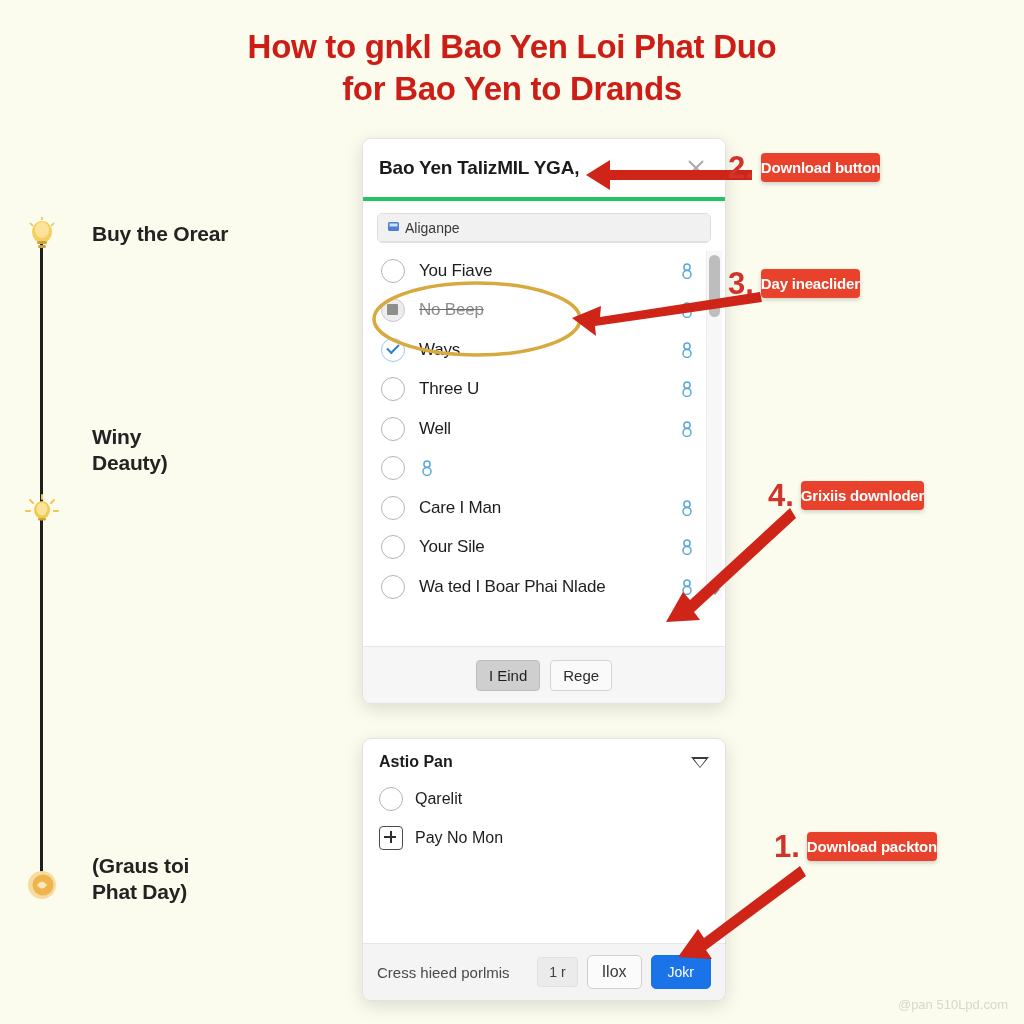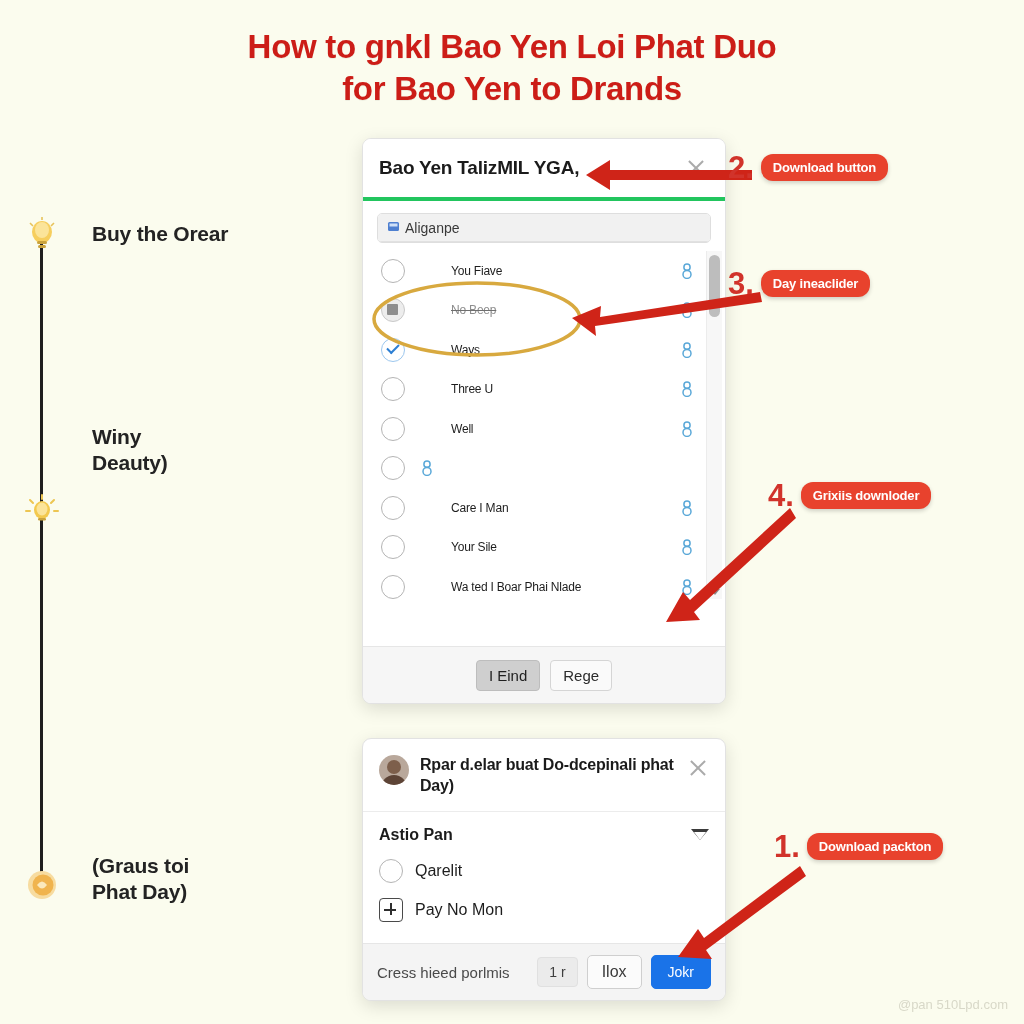--- a/index.html
+++ b/index.html
@@ -88,21 +88,21 @@
     width:0;height:0;border-left:5px solid transparent;border-right:5px solid transparent;
     border-top:6px solid #555;flex:none;cursor:pointer;
   }
 
   
   .list-wrap{position:relative;margin-top:8px;height:348px;}
   .list{position:absolute;left:0;right:22px;top:0;bottom:0;}
   .li{
     height:39.5px;display:flex;align-items:center;padding:0 8px 0 18px;gap:14px;
   }
-  .li .name{flex:1;font-size:12px;color:#1d1d1d;letter-spacing:-0.2px;margin-left:32px;}
+  .li .name{flex:1;font-size:17px;color:#1d1d1d;letter-spacing:-0.2px;}
   .li.muted .name{color:#8d8d8d;text-decoration:line-through;text-decoration-color:#6f6f6f;}
   .radio{
     width:22px;height:22px;border-radius:50%;border:1.6px solid #b4b4b4;flex:none;background:#fff;cursor:pointer;
   }
   .radio.checked{border-color:#9cc7ee;position:relative;}
   .radio.checked:after{
     content:"";position:absolute;left:5px;top:5px;width:10px;height:5px;
     border-left:2.4px solid #2d7fd3;border-bottom:2.4px solid #2d7fd3;transform:rotate(-45deg);
   }
   .radio.disabled{
@@ -160,22 +160,22 @@
   }
   .d2-foot .note{flex:1;font-size:15px;color:#4a4a4a;}
   .chip{padding:6px 11px;border-radius:4px;background:#ebebeb;border:1px solid #e0e0e0;font-size:14px;color:#3f3f3f;cursor:pointer;}
   .btn-grey{padding:7px 14px;border-radius:5px;background:#fbfbfb;border:1px solid #cfcfcf;font-size:16px;color:#3a3a3a;cursor:pointer;}
   .btn-blue{padding:8px 16px;border-radius:5px;background:#1a73e8;border:1px solid #1a73e8;font-size:14px;color:#fff;cursor:pointer;}
 
   
   .anno{position:absolute;display:flex;align-items:center;gap:7px;}
   .anno .num{color:#d1332b;font-weight:bold;font-size:31px;line-height:1;}
   .anno .pill{
-    background:#e8422d;color:#fff;font-weight:bold;font-size:13px;
-    padding:6px 12px;border-radius:12px;letter-spacing:-0.2px;
+    background:#e8422d;color:#fff;font-weight:bold;font-size:15px;
+    padding:6px 0;border-radius:4px;letter-spacing:-0.2px;
     box-shadow:0 2px 4px rgba(0,0,0,.18);white-space:nowrap;
   }
   .ovl{position:absolute;left:0;top:0;width:1024px;height:1024px;pointer-events:none;}
 
   .wm{position:absolute;right:16px;bottom:12px;font-size:13px;color:#d8d8c8;}
 </style>
 </head>
 <body>
 
 <div class="stage">
@@ -340,28 +340,20 @@
       </div>
     </div>
 
     <div class="dlg-foot">
       <button class="btn pressed">I Eind</button>
       <button class="btn">Rege</button>
     </div>
   </div>
 
   <div class="dialog" id="dialog-second">
-    <div class="d2-head">
-      <div class="avatar"></div>
-      <div class="d2-title">
-        <span>Rpar d.elar buat Do-dcepinali</span>
-        <span>phat Day)</span>
-      </div>
-      <div class="close-x"></div>
-    </div>
 
     <div class="d2-sec">
       <span class="t">Astio Pan</span>
       <span class="tri-down"></span>
     </div>
 
     <div class="d2-row">
       <span class="radio"></span>
       <span class="n">Qarelit</span>
     </div>

